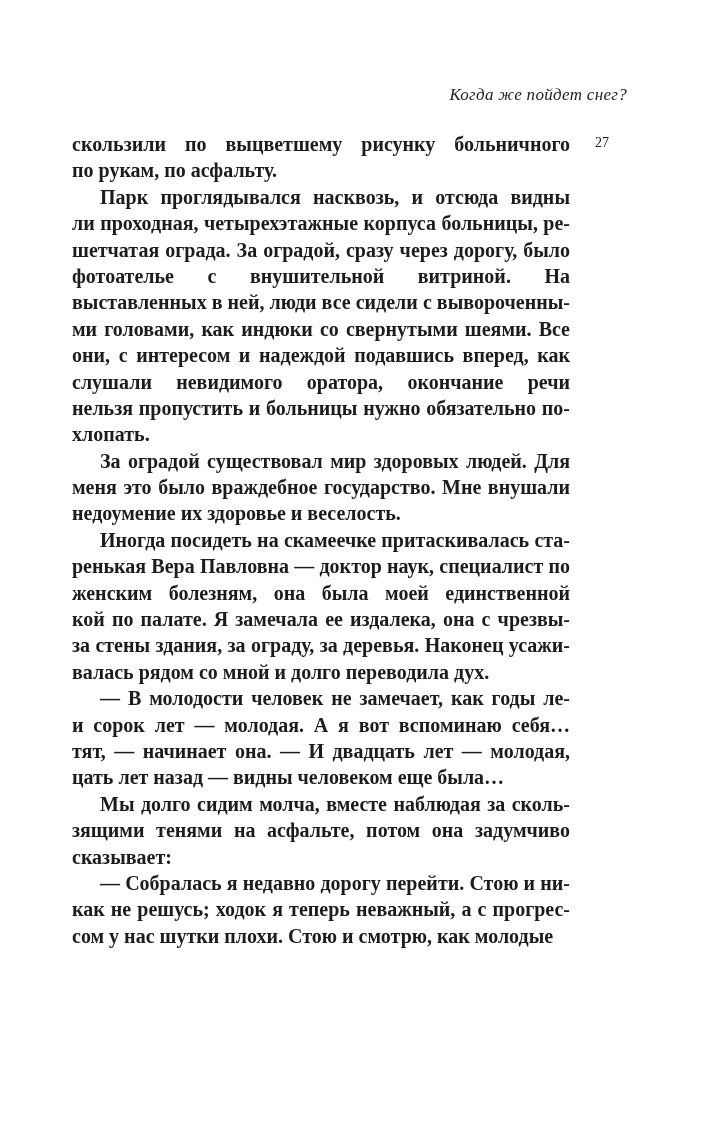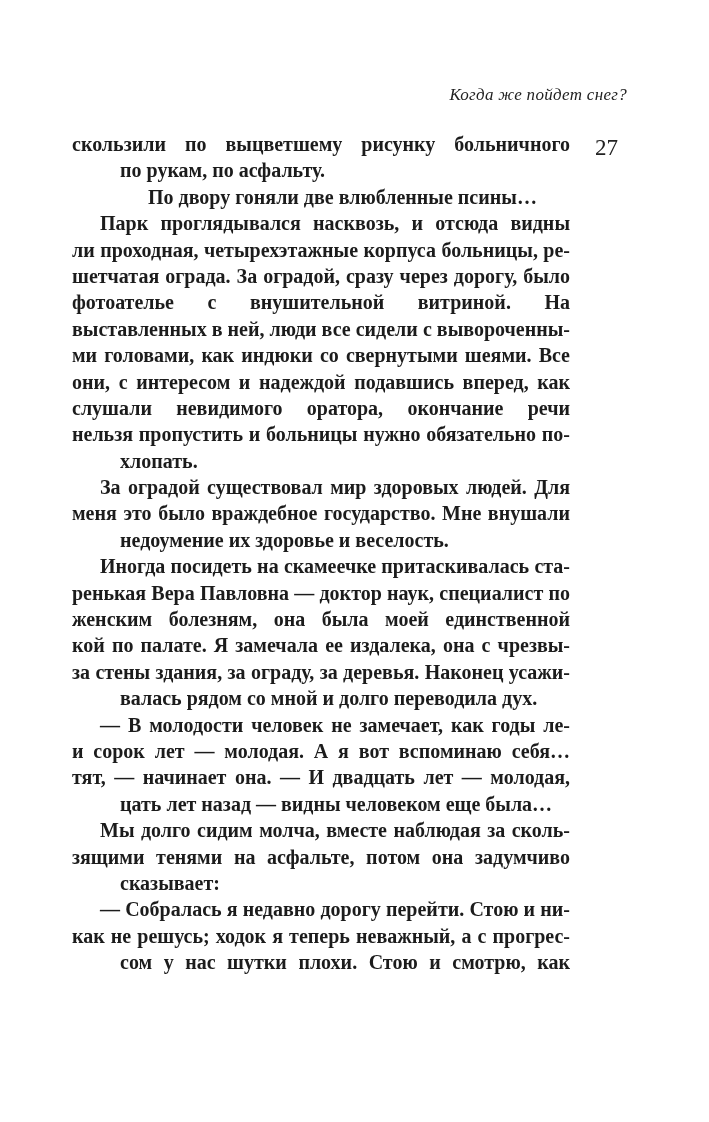--- a/index.html
+++ b/index.html
@@ -25,21 +25,21 @@
       letter-spacing: 0.3px;
       color: #222222;
       white-space: nowrap;
     }
     .page-number {
       position: absolute;
       top: 135px;
       left: 595px;
       width: 30px;
       text-align: left;
-      font-size: 23px;
+      font-size: 14px;
       color: #222222;
     }
     .text-block {
       position: absolute;
       top: 131px;
       left: 72px;
       width: 498px;
       font-size: 20px;
       line-height: 26.4px;
       color: #1c1c1c;
@@ -54,36 +54,32 @@
     .line {
       text-align: justify;
       text-align-last: justify;
       white-space: normal;
       overflow: hidden;
       height: 26.4px;
       font-weight: bold;
     }
     .line.last {
       text-align-last: left;
-      margin-left: 48px;
     }
   </style>
 </head>
 <body>
 
 <div class="page">
   <div class="running-header">Когда же пойдет снег?</div>
   <div class="page-number">27</div>
   <div class="text-block">
       <div class="para">
         <div class="line">скользили по выцветшему рисунку больничного халата,</div>
         <div class="line last">по рукам, по асфальту.</div>
-      </div>
-      <div class="para indent">
-        <div class="line last">По двору гоняли две влюбленные псины…</div>
       </div>
       <div class="para indent">
         <div class="line">Парк проглядывался насквозь, и отсюда видны бы-</div>
         <div class="line">ли проходная, четырехэтажные корпуса больницы, ре-</div>
         <div class="line">шетчатая ограда. За оградой, сразу через дорогу, было</div>
         <div class="line">фотоателье с внушительной витриной. На фотографиях,</div>
         <div class="line">выставленных в ней, люди все сидели с вывороченны-</div>
         <div class="line">ми головами, как индюки со свернутыми шеями. Все</div>
         <div class="line">они, с интересом и надеждой подавшись вперед, как бы</div>
         <div class="line">слушали невидимого оратора, окончание речи которого</div>

